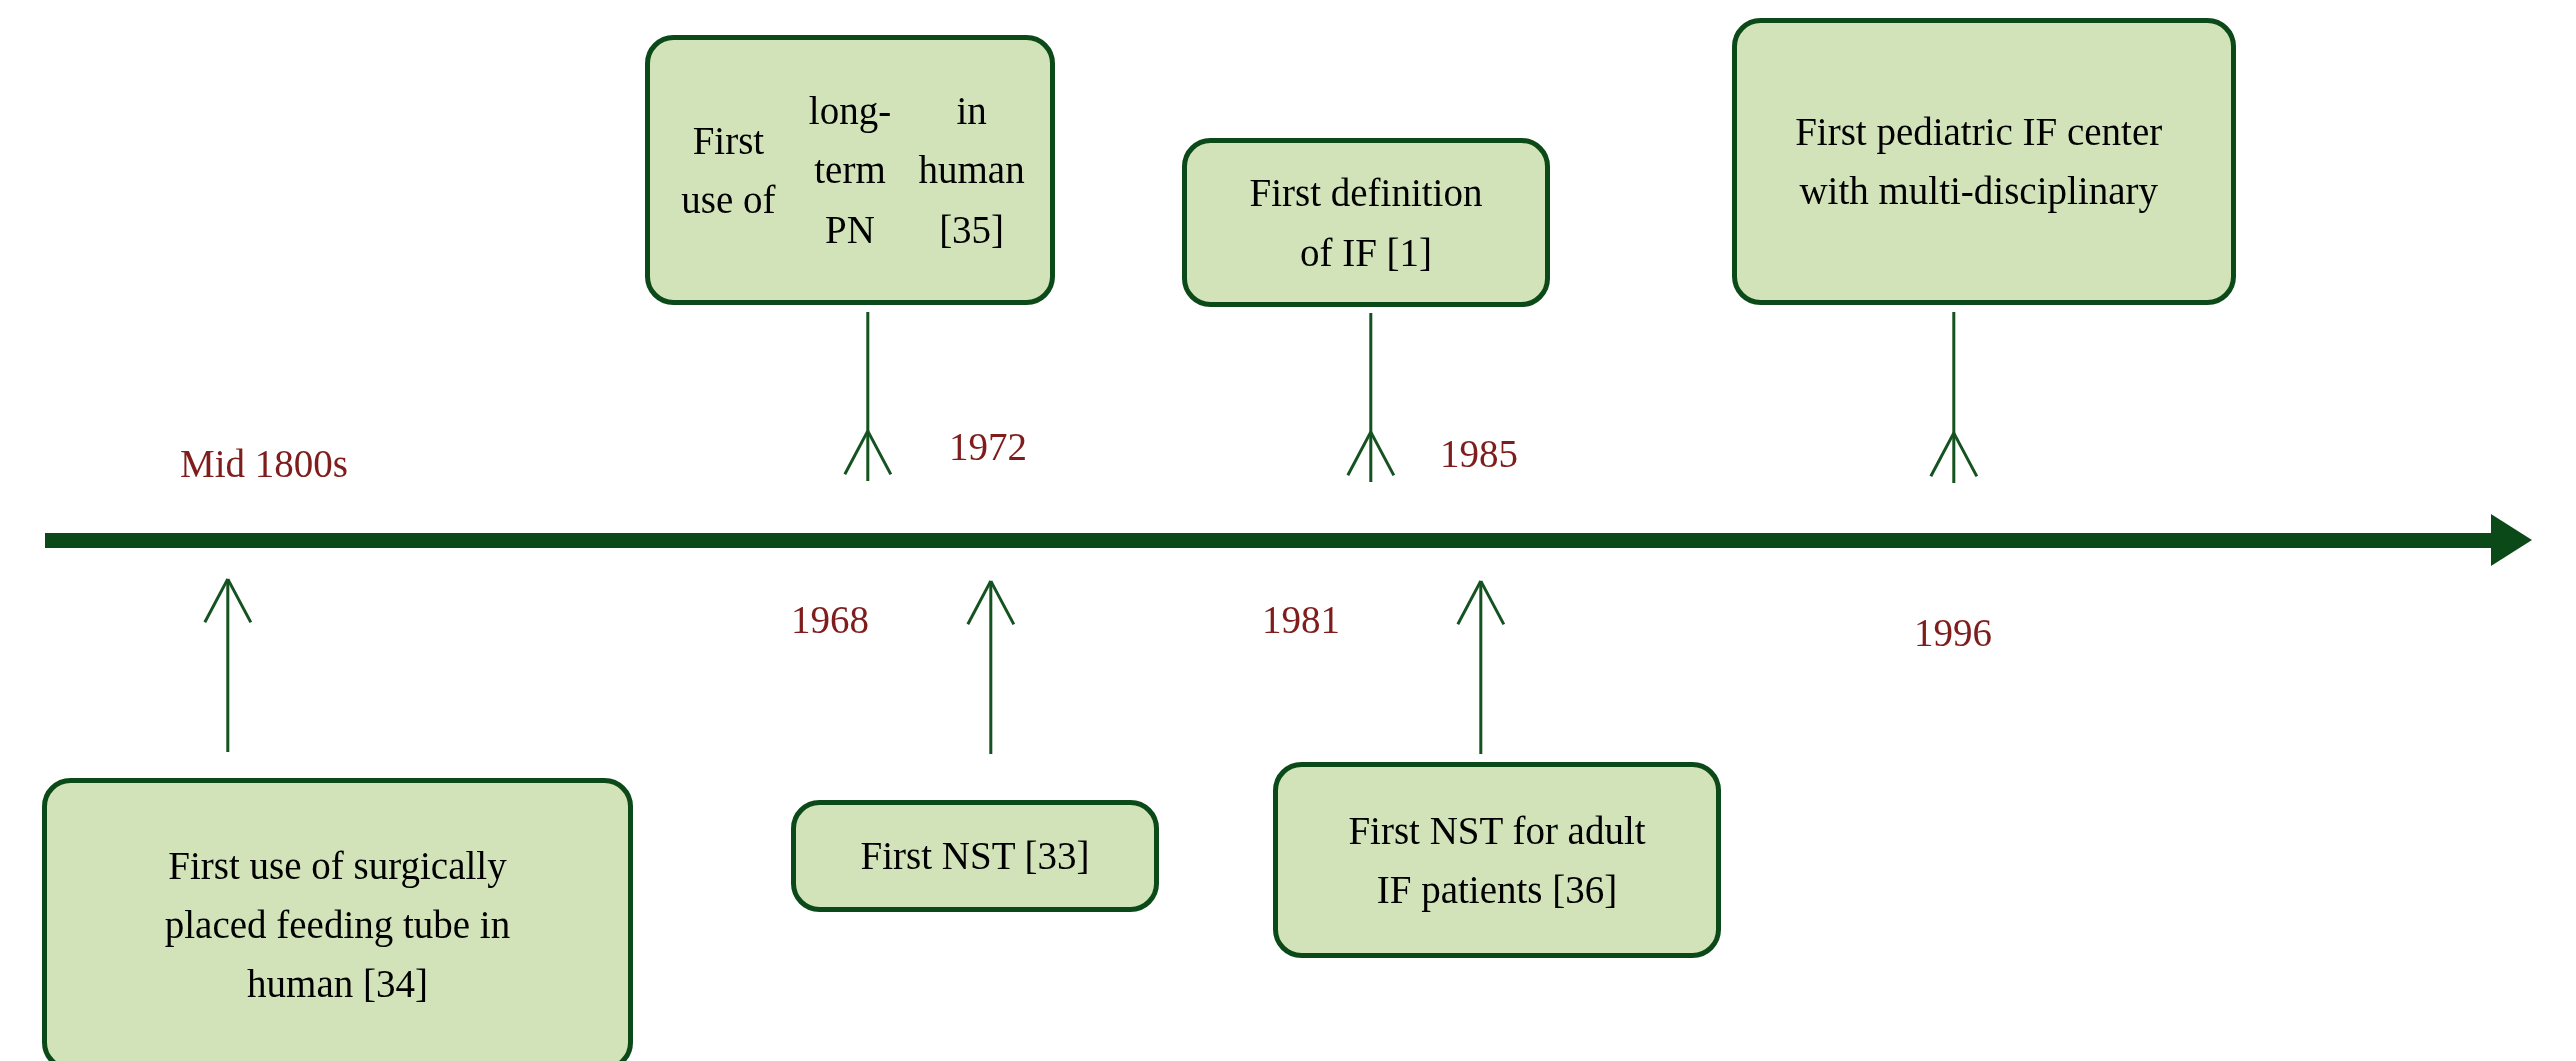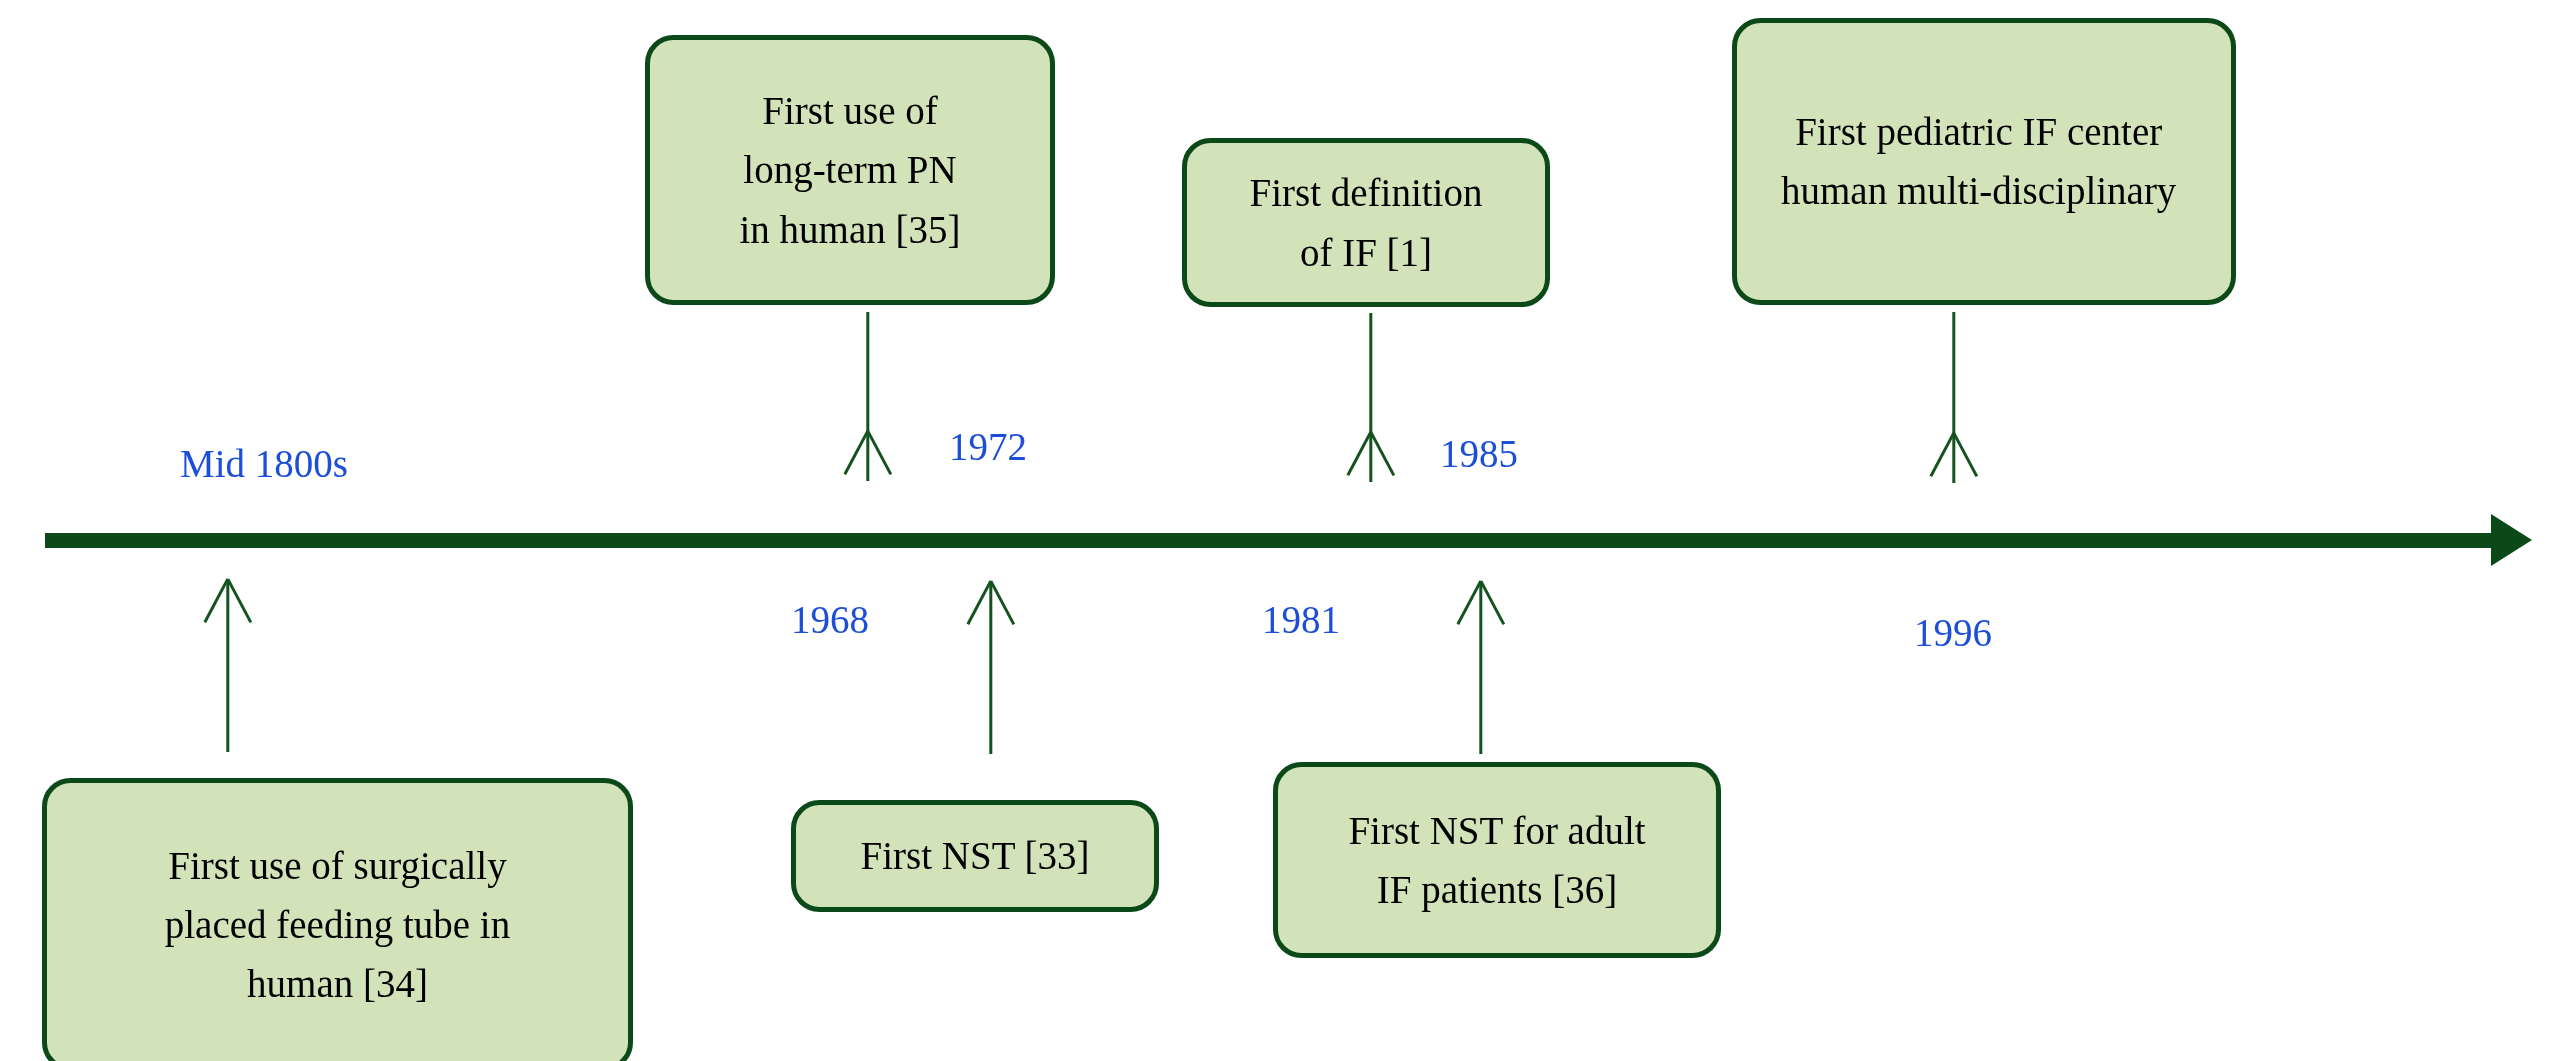--- a/index.html
+++ b/index.html
@@ -62,48 +62,48 @@
     position:absolute;
     width:3.4px;
     height:49px;
     background:#14521f;
     left:50%;
   }
 
   
   .year{
     position:absolute;
-    color:#1d4ed8;
+    color:#7f1d1d;
     font-size:39px;
     line-height:1;
     white-space:nowrap;
   }
 </style>
 </head>
 <body>
 
 <div id="stage">
 
   <div class="evt-box" style="left:645px; top:35px; width:410px; height:270px;">
     <span></span>
   </div>
-  <div class="evt-box" style="left:645px; top:35px; width:410px; height:270px; border-color:transparent; background:transparent; flex-direction:column; justify-content:center;">
+  <div class="evt-box" style="left:645px; top:35px; width:410px; height:270px; border-color:transparent; background:transparent; flex-direction:row; justify-content:center;">
     <span>First use of</span>
     <span>long-term PN</span>
     <span>in human [35]</span>
   </div>
 
   <div class="evt-box" style="left:1182px; top:138px; width:368px; height:169px; flex-direction:column;font-family:Liberation Serif, serif;">
     <span>First definition</span>
     <span>of IF [1]</span>
   </div>
 
   <div class="evt-box" style="left:1732px; top:17.6px; width:504px; height:287px; flex-direction:column;padding-left:7px;">
     <span>First pediatric IF center</span>
-    <span>human multi-disciplinary</span>
+    <span>with multi-disciplinary</span>
   </div>
 
   <div class="conn down" style="left:847px; top:312px; width:41px; height:203px;">
     <div class="shaft" style="top:0; height:169px;"></div>
     <div class="barb" style="top:119px; transform:translateX(-50%) rotate(28deg); transform-origin:top center;"></div>
     <div class="barb" style="top:119px; transform:translateX(-50%) rotate(-28deg); transform-origin:top center;"></div>
   </div>
 
   <div class="conn down" style="left:1350px; top:313px; width:41px; height:203px;">
     <div class="shaft" style="top:0; height:169px;"></div>

